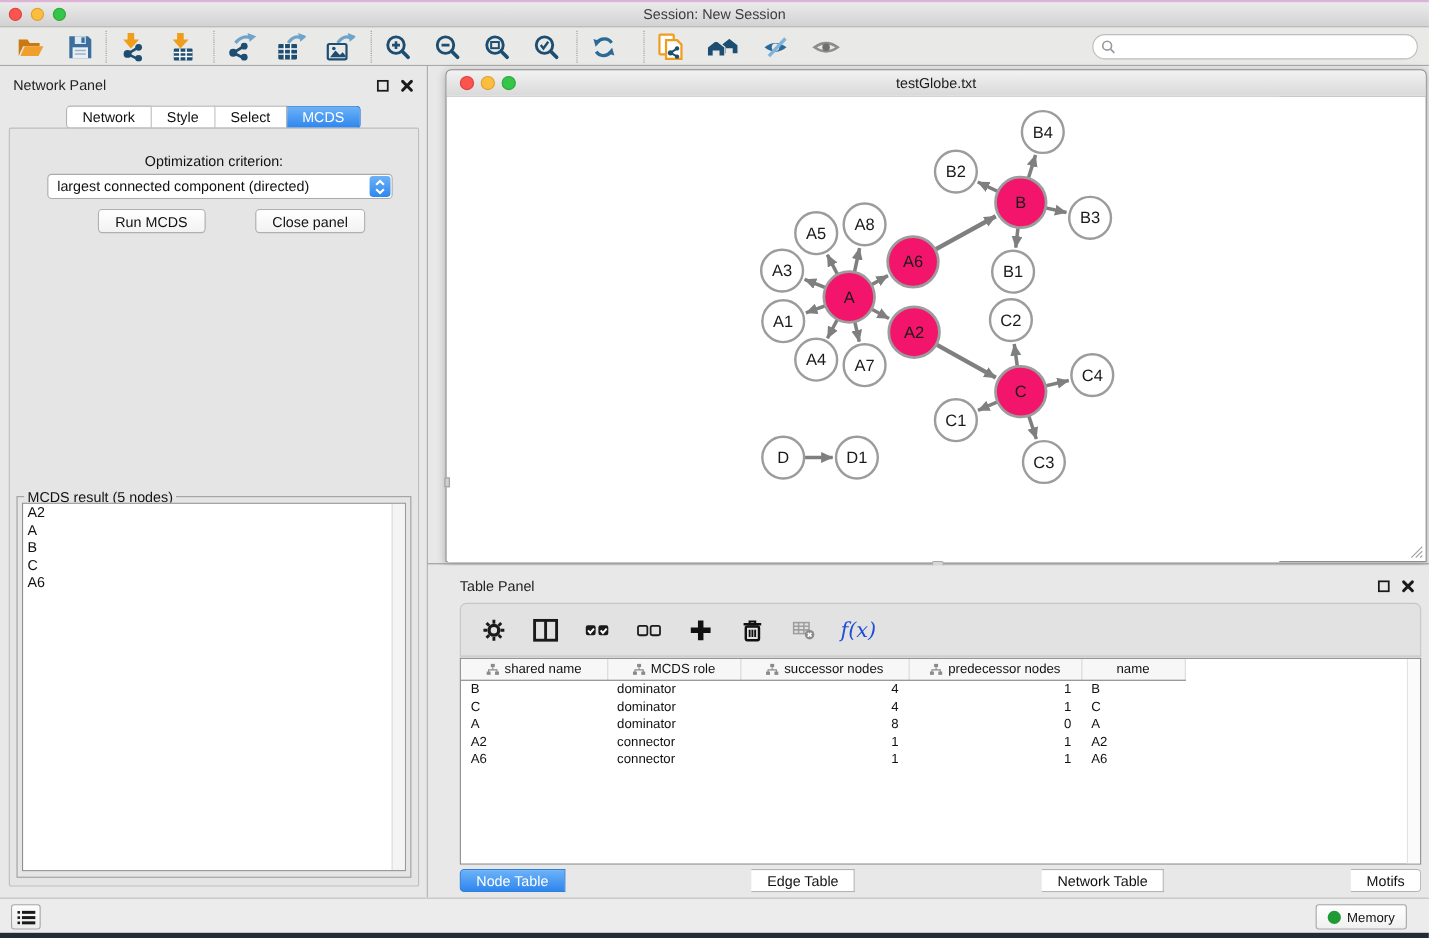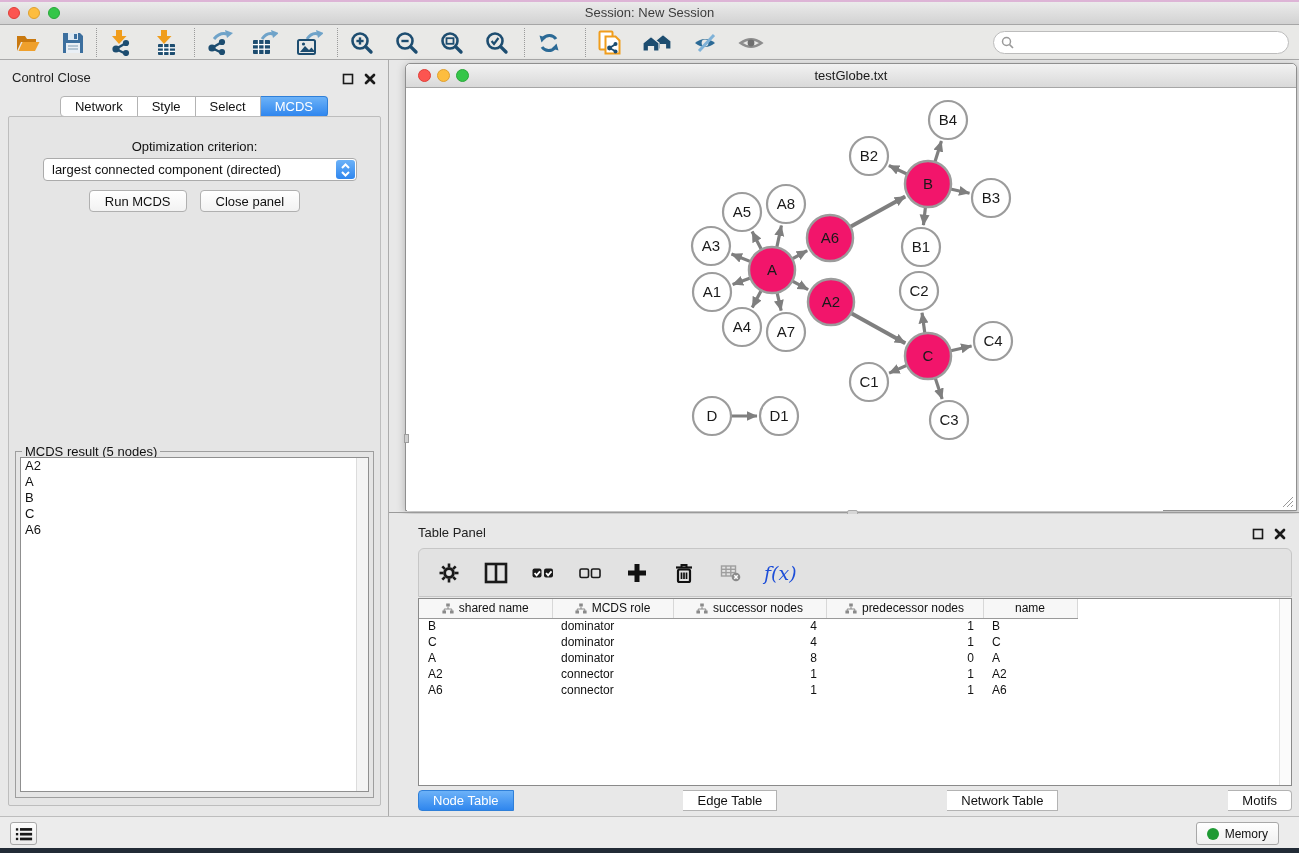--- a/index.html
+++ b/index.html
@@ -46,21 +46,21 @@
   #opt-label { margin-top:22px; text-align:center; font-size:13px; color:#111; }
   #criterion-select { position:absolute; left:34px; top:41px; width:314px; height:23px;
     background:#fff; border:1px solid #ababab; border-radius:4px; display:flex;
     align-items:center; font-size:13px; color:#111; padding-left:8px; }
   #criterion-spinner { position:absolute; right:1px; top:1px; width:19px; height:19px;
     background:linear-gradient(#6cb2f8,#2f86ee); border-radius:3px;
     display:flex; align-items:center; justify-content:center; }
   #cp-buttons { position:absolute; left:0; right:0; top:73px; display:flex;
     justify-content:center; gap:13px; }
   .push-btn { font-size:13px; color:#111; background:linear-gradient(#ffffff,#f2f2f2);
-    border:1px solid #b0b0b0; border-radius:4px; padding:3px 15px; height:22px; cursor:default; }
+    border:1px solid #b0b0b0; border-radius:4px; padding:3px 15px; height:22px; cursor:default;margin-left:32px; }
   #result-box { position:absolute; left:6px; right:6px; top:334px; bottom:7px;
     border:1px solid #9e9e9e; }
   #result-legend { position:absolute; left:6px; top:-8px; background:#e5e5e5;
     padding:0 3px; font-size:13px; color:#111; }
   #result-list { position:absolute; left:4px; right:4px; top:5px; bottom:5px;
     background:#fff; border:1px solid #8f8f8f; overflow:hidden; }
   #result-scroll { position:absolute; right:0; top:0; bottom:0; width:12px;
     background:#f4f4f4; border-left:1px solid #dcdcdc; }
   .result-item { font-size:13px; color:#111; line-height:16px; padding-left:4px; }
 
@@ -296,21 +296,21 @@
     <div id="search-box">
       <svg width="13" height="13" viewBox="0 0 13 13">
         <circle cx="5.5" cy="5.5" r="4" stroke="#9a9a9a" stroke-width="1.5" fill="none"></circle>
         <line x1="8.6" y1="8.6" x2="12" y2="12" stroke="#9a9a9a" stroke-width="1.6"></line>
       </svg>
       <input type="text" placeholder="" style="">
     </div>
   </div>
 
   <div id="control-panel">
-    <div id="cp-header">Control Close</div>
+    <div id="cp-header">Network Panel</div>
     <div class="panel-btns" style="right:12px">
       <span>
         <svg width="12" height="12" viewBox="0 0 12 12">
             <rect x="1.5" y="1.5" width="9" height="9" fill="none" stroke="#1a1a1a" stroke-width="1.6"></rect>
           </svg></span>
       <span>
         <svg width="12" height="12" viewBox="0 0 12 12">
             <path d="M2 2 L10 10 M10 2 L2 10" stroke="#1a1a1a" stroke-width="2.7" stroke-linecap="round"></path>
           </svg></span>
     </div>

